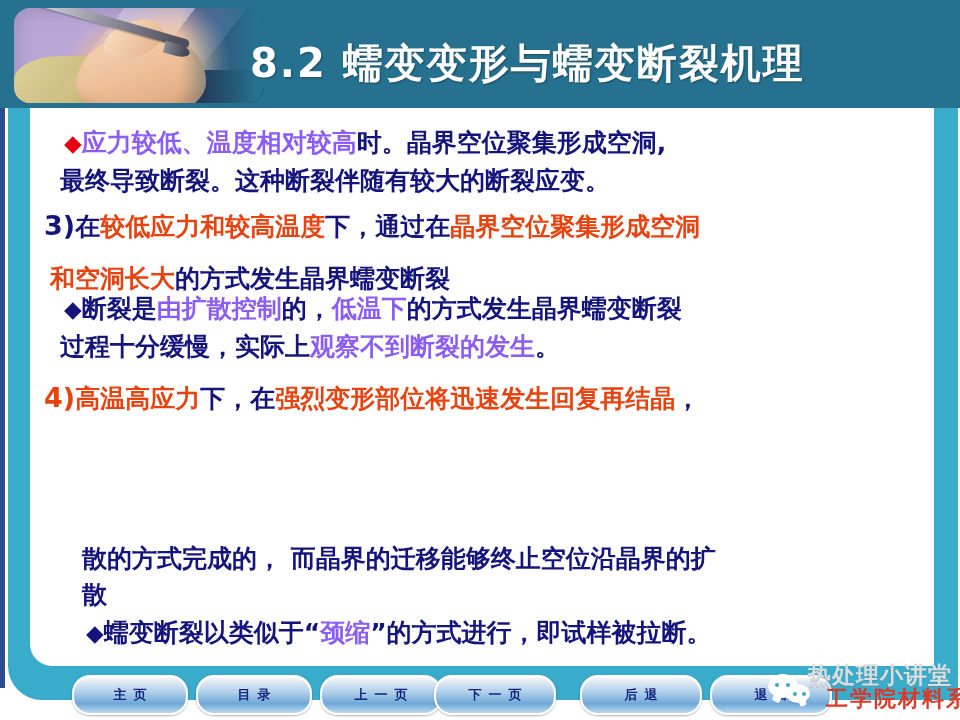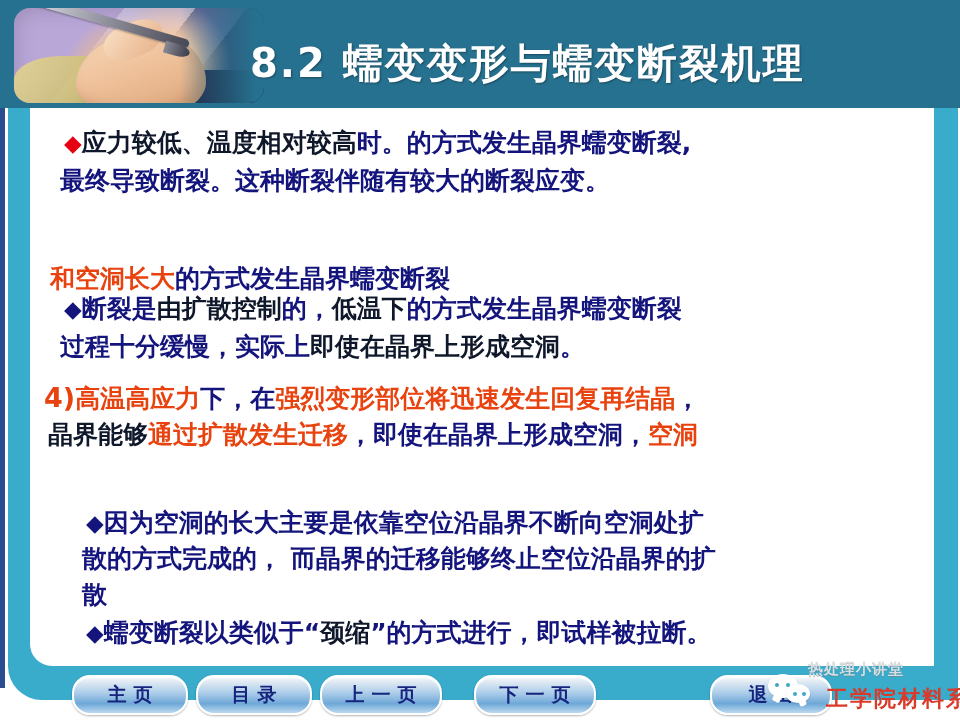--- a/index.html
+++ b/index.html
@@ -112,21 +112,21 @@
   }
   .line{
     font-size:25px;
     font-weight:bold;
     line-height:1.02;
     white-space:nowrap;
     font-family:"DejaVu Sans","Liberation Sans",sans-serif;
     letter-spacing:0px;
   }
   .navy{color:#14147d;}
-  .red{color:#0f172a;}
+  .red{color:#8b5cf6;}
   .orange{color:#e8420e;}
   .dia-red{color:#e60012;font-size:23px;}
   .dia-navy{color:#14147d;font-size:23px;}
 
   .b1l1{position:absolute;left:30px;top:26px;}
   .b1l2{position:absolute;left:26px;top:64px;}
 
   .n3l1{position:absolute;left:10px;top:108px;}
   .n3l2{position:absolute;left:16px;top:146px;margin-top:16px;}
 
@@ -151,31 +151,31 @@
   }
   .navbtn{
     position:absolute;top:3px;
     height:36px;
     border-radius:18px;
     background:linear-gradient(180deg,#f6f9fc 0%,#dfe9f3 14%,#a9cbe8 46%,#6ea8d8 74%,#bcd9ef 100%);
     border:2px solid #ffffff;
     box-shadow:0 1px 2px rgba(0,0,0,.30), inset 0 1px 0 rgba(255,255,255,.9);
     display:flex;align-items:center;justify-content:center;
     color:#16247e;
-    font-size:19px;
+    font-size:13px;
     font-weight:bold;
     letter-spacing:7px;
     text-indent:7px;
     font-family:"DejaVu Sans","Liberation Sans",sans-serif;
     cursor:pointer;
   }
   .nb0{left:72px;width:112px;}
   .nb1{left:196px;width:112px;}
   .nb2{left:320px;width:118px;}
-  .nb3{left:474px;width:118px;}
+  .nb3{left:434px;width:118px;}
   .nb4{left:580px;width:118px;}
   .nb5{left:710px;width:118px;}
 
   
   .watermark{
     position:absolute;left:766px;top:660px;width:194px;height:60px;
     pointer-events:none;
   }
   .wm-logo{
     position:absolute;left:0px;top:4px;width:52px;height:40px;
@@ -198,21 +198,21 @@
     content:"";position:absolute;right:4px;bottom:-3px;width:7px;height:7px;
     background:#ffffff;border-radius:2px;transform:rotate(-25deg);
   }
   .wm-dot{position:absolute;background:#3fa8c6;border-radius:50%;width:4px;height:4px;}
   .wm-d1{left:9px;top:19px;}
   .wm-d2{left:20px;top:19px;}
   .wm-d3{left:27px;top:28px;}
   .wm-d4{left:36px;top:28px;}
   .wm-line1{
     position:absolute;left:42px;top:0px;
-    font-size:15px;font-weight:bold;color:#d9dee1;
+    font-size:23px;font-weight:bold;color:#d9dee1;
     letter-spacing:1px;white-space:nowrap;
     text-shadow:0 1px 0 rgba(120,120,120,.45);
     font-family:"DejaVu Sans","Liberation Sans",sans-serif;
   }
   .wm-line2{
     position:absolute;left:60px;top:24px;
     font-size:22px;font-weight:bold;color:#d93a2a;
     letter-spacing:2px;white-space:nowrap;
     font-family:"DejaVu Sans","Liberation Sans",sans-serif;
   }
@@ -236,59 +236,57 @@
       <div class="photo-pen"></div>
       <div class="photo-pen-tip"></div>
       <div class="photo-fade"></div>
     </div>
     <div class="header-title">8.2 蠕变变形与蠕变断裂机理</div>
   </div>
 
   <div class="content">
 
     <div class="line b1l1">
-      <span class="dia-red">◆</span><span class="red">应力较低、温度相对较高</span><span class="navy">时。的方式发生晶界蠕变断裂,</span>
+      <span class="dia-red">◆</span><span class="red">应力较低、温度相对较高</span><span class="navy">时。晶界空位聚集形成空洞,</span>
     </div>
     <div class="line b1l2 navy">最终导致断裂。这种断裂伴随有较大的断裂应变。</div>
 
+    <div class="line n3l1">
+      <span class="navy num">3)</span><span class="navy">在</span><span class="orange">较低应力和较高温度</span><span class="navy">下，通过在</span><span class="orange">晶界空位聚集形成空洞</span>
+    </div>
     <div class="line n3l2">
       <span class="orange">和空洞长大</span><span class="navy">的方式发生晶界蠕变断裂</span>
     </div>
 
     <div class="line b2l1">
       <span class="dia-navy">◆</span><span class="navy">断裂是</span><span class="red">由扩散控制</span><span class="navy">的，</span><span class="red">低温下</span><span class="navy">的方式发生晶界蠕变断裂</span>
     </div>
     <div class="line b2l2">
-      <span class="navy">过程十分缓慢，实际上</span><span class="red">即使在晶界上形成空洞</span><span class="navy">。</span>
+      <span class="navy">过程十分缓慢，实际上</span><span class="red">观察不到断裂的发生</span><span class="navy">。</span>
     </div>
 
     <div class="line n4l1">
       <span class="orange num">4)</span><span class="orange">高温高应力</span><span class="navy">下，在</span><span class="orange">强烈变形部位将迅速发生回复再结晶</span><span class="navy">，</span>
     </div>
-    <div class="line n4l2">
-      <span class="red">晶界能够</span><span class="orange">通过扩散发生迁移</span><span class="navy">，即使在晶界上形成空洞，</span><span class="orange">空洞</span>
-    </div>
-
-    <div class="line b3l1">
-      <span class="dia-navy">◆</span><span class="navy">因为空洞的长大主要是依靠空位沿晶界不断向空洞处扩</span>
-    </div>
+
     <div class="line b3l2 navy">散的方式完成的，  而晶界的迁移能够终止空位沿晶界的扩</div>
     <div class="line b3l3 navy">散</div>
 
     <div class="line b4l1">
       <span class="dia-navy">◆</span><span class="navy">蠕变断裂以类似于“</span><span class="red">颈缩</span><span class="navy">”的方式进行，即试样被拉断。</span>
     </div>
 
   </div>
 
   <div class="navbar">
     <div class="navbtn nb0">主页</div>
     <div class="navbtn nb2">上一页</div>
     <div class="navbtn nb1">目录</div>
     <div class="navbtn nb3">下一页</div>
+    <div class="navbtn nb4">后退</div>
     <div class="navbtn nb5">退出</div>
   </div>
 
   <div class="watermark">
     <div class="wm-logo">
       <div class="wm-b1"></div>
       <div class="wm-b2"></div>
       <div class="wm-dot wm-d1"></div>
       <div class="wm-dot wm-d2"></div>
       <div class="wm-dot wm-d3"></div>

